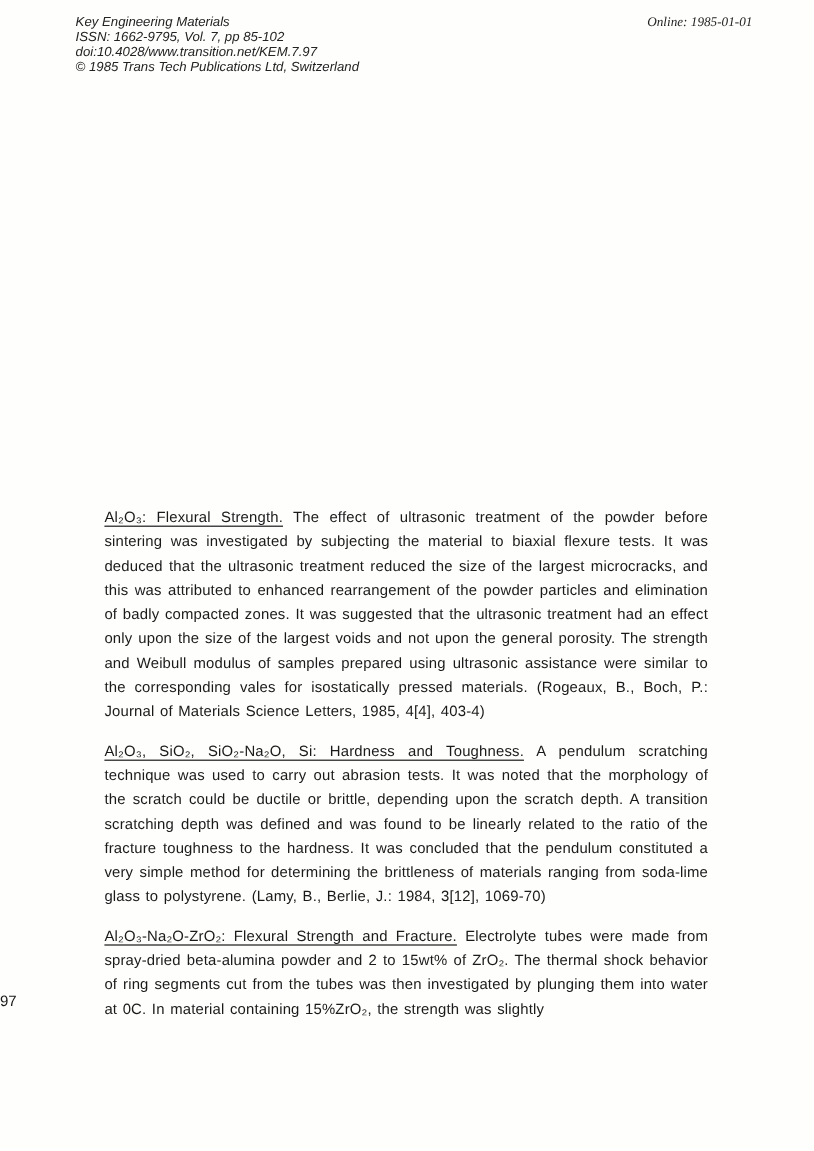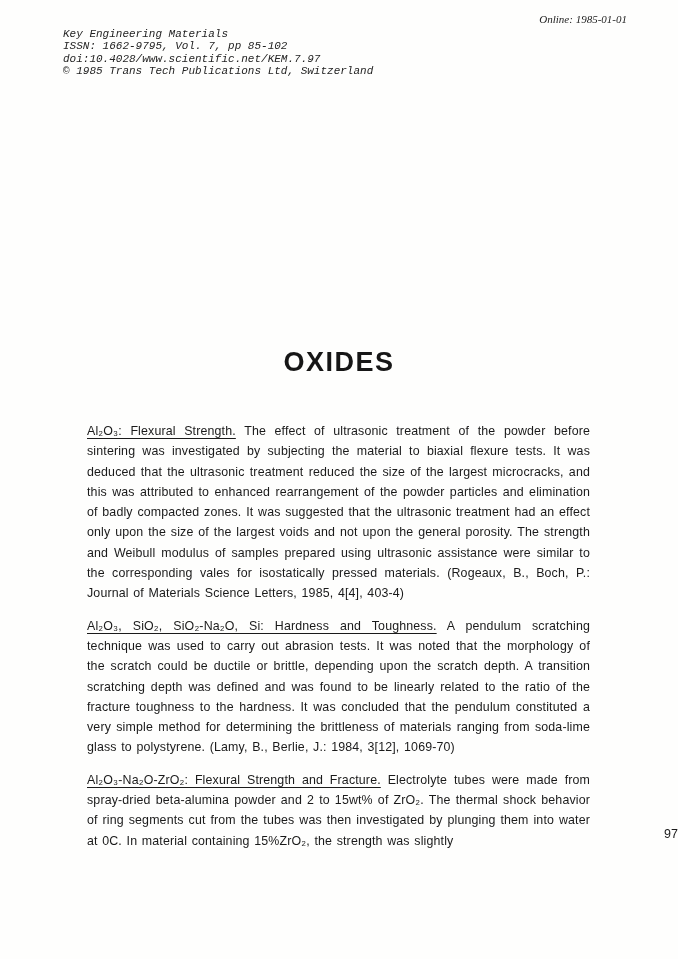--- a/index.html
+++ b/index.html
@@ -12,23 +12,23 @@
     width: 678px;
     height: 959px;
     background: #fefefd;
     overflow: hidden;
     font-family: "Liberation Sans", "DejaVu Sans", sans-serif;
     color: #1c1c1c;
   }
   
   .header-block {
     position: absolute;
-    top: 28px;
+    top: 13px;
     left: 63px;
-    font-family: Liberation Mono, monospace;
+    font-family: Liberation Sans, sans-serif;
     font-style: italic;
     font-size: 11px;
     line-height: 12.4px;
     color: #232323;
     white-space: nowrap;
   }
   .online-date {
     position: absolute;
     top: 13px;
     right: 51px;
@@ -67,40 +67,39 @@
   }
   .abstract-heading {
     text-decoration: underline;
     text-underline-offset: 2.5px;
   }
   .page-number {
     position: absolute;
     top: 827px;
     left: 0;
     width: 100%;
-    text-align: right;
+    text-align: left;
     font-size: 12.5px;
     color: #1a1a1a;
   }
 </style>
 </head>
 <body>
 
 <div class="page">
 
   <div class="header-block">
     <div>Key Engineering Materials</div>
     <div>ISSN: 1662-9795, Vol. 7, pp 85-102</div>
-    <div>doi:10.4028/www.scientific.net/KEM.7.97</div>
+    <div>doi:10.4028/www.transition.net/KEM.7.97</div>
     <div>© 1985 Trans Tech Publications Ltd, Switzerland</div>
   </div>
 
   <div class="online-date">Online: 1985-01-01</div>
 
-  <div class="doc-title">OXIDES</div>
 
   <div class="content">
     <p class="abstract"><span class="abstract-heading">Al₂O₃: Flexural Strength.</span> <span class="abstract-body">The effect of ultrasonic treatment of the powder before sintering was investigated by subjecting the material to biaxial flexure tests. It was deduced that the ultrasonic treatment reduced the size of the largest microcracks, and this was attributed to enhanced rearrangement of the powder particles and elimination of badly compacted zones. It was suggested that the ultrasonic treatment had an effect only upon the size of the largest voids and not upon the general porosity. The strength and Weibull modulus of samples prepared using ultrasonic assistance were similar to the corresponding vales for isostatically pressed materials. (Rogeaux, B., Boch, P.: Journal of Materials Science Letters, 1985, 4[4], 403-4)</span></p>
 
     <p class="abstract"><span class="abstract-heading">Al₂O₃, SiO₂, SiO₂-Na₂O, Si: Hardness and Toughness.</span> <span class="abstract-body">A pendulum scratching technique was used to carry out abrasion tests. It was noted that the morphology of the scratch could be ductile or brittle, depending upon the scratch depth. A transition scratching depth was defined and was found to be linearly related to the ratio of the fracture toughness to the hardness. It was concluded that the pendulum constituted a very simple method for determining the brittleness of materials ranging from soda-lime glass to polystyrene. (Lamy, B., Berlie, J.: 1984, 3[12], 1069-70)</span></p>
 
     <p class="abstract"><span class="abstract-heading">Al₂O₃-Na₂O-ZrO₂: Flexural Strength and Fracture.</span> <span class="abstract-body">Electrolyte tubes were made from spray-dried beta-alumina powder and 2 to 15wt% of ZrO₂. The thermal shock behavior of ring segments cut from the tubes was then investigated by plunging them into water at 0C. In material containing 15%ZrO₂, the strength was slightly</span></p>
   </div>
 
   <div class="page-number">97</div>

